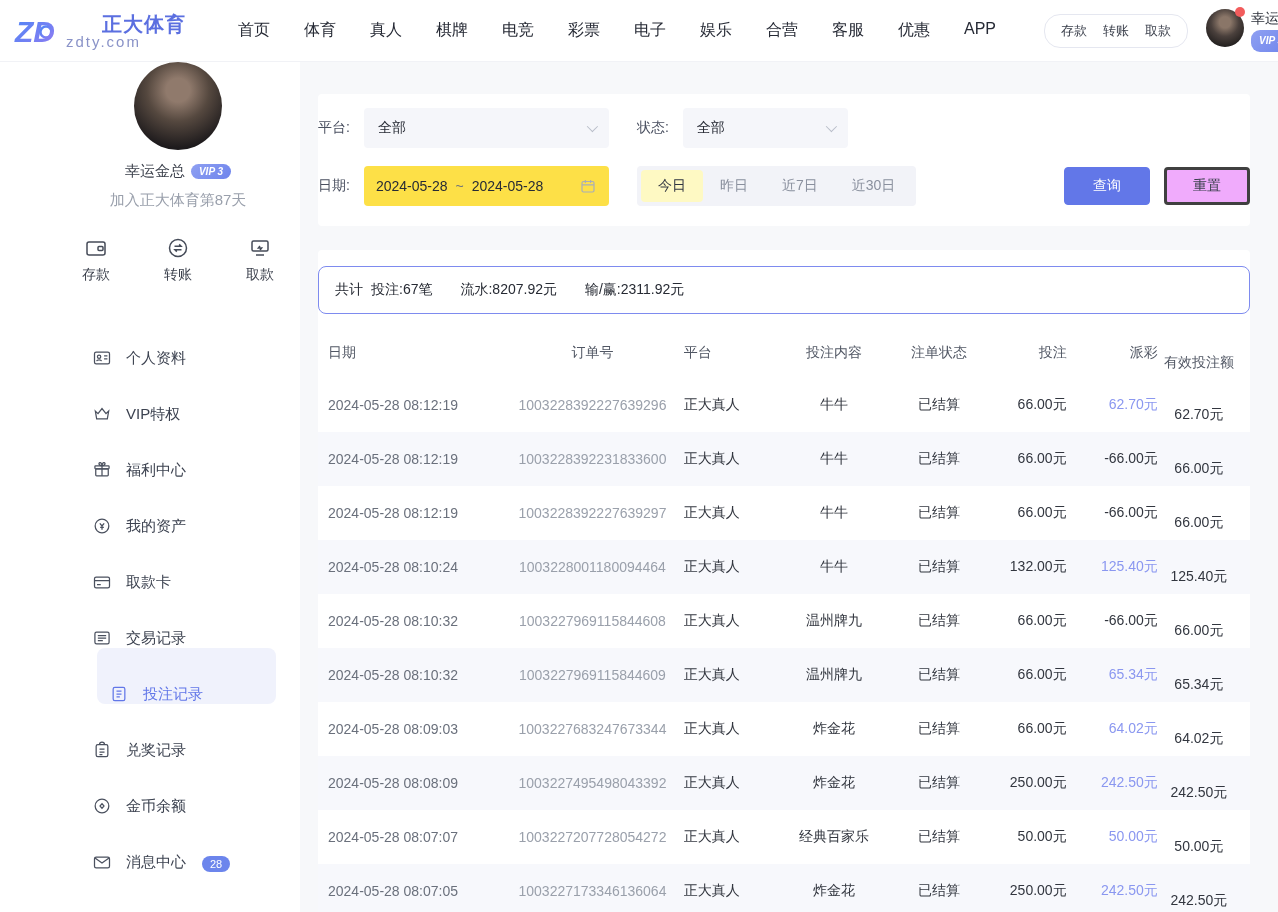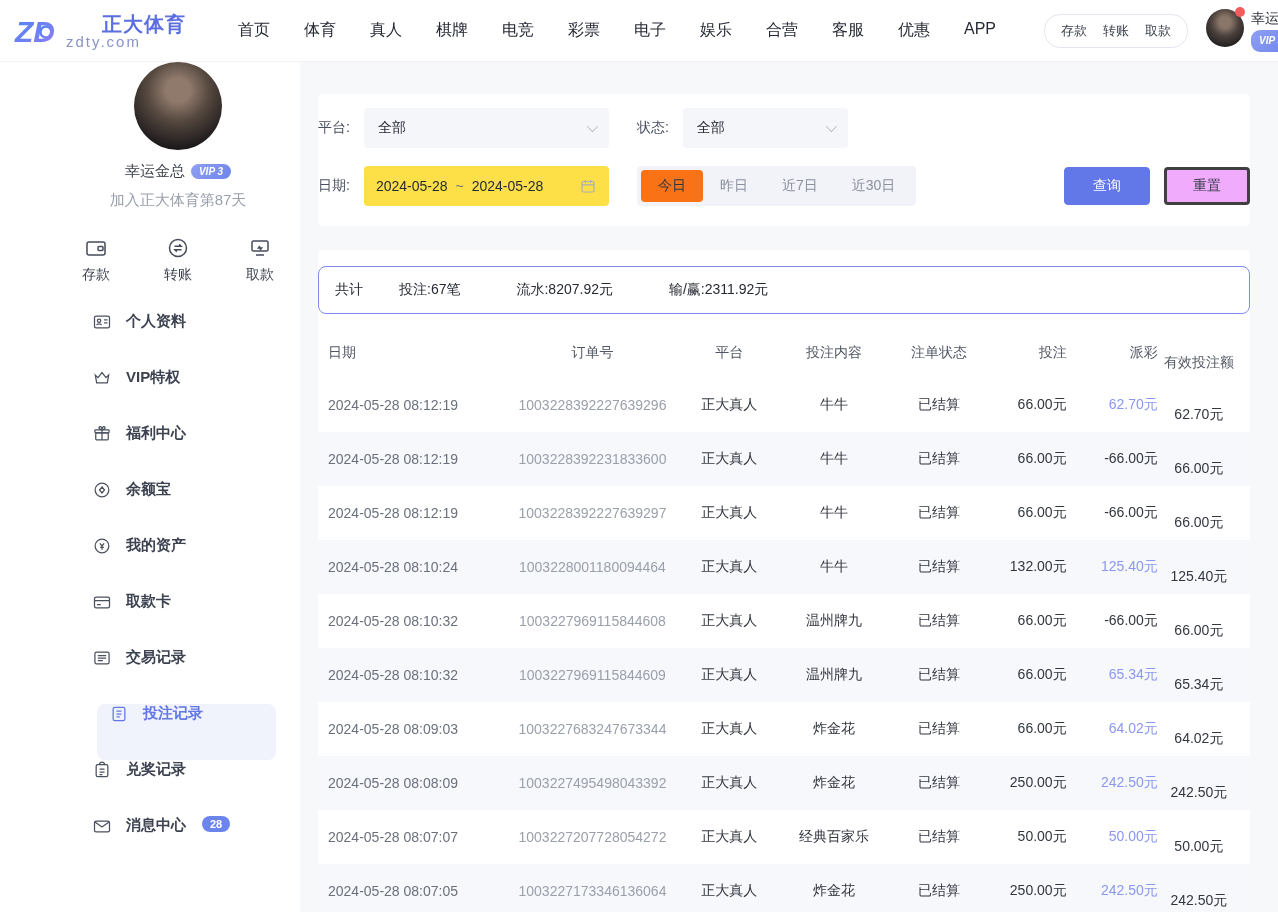--- a/index.html
+++ b/index.html
@@ -38,22 +38,22 @@
   .avatar { width:88px; height:88px; border-radius:50%; margin:0 auto;
     background:radial-gradient(circle at 50% 32%, #907a6c 0 16%, #55483f 42%, #1d1a1c 78%); }
   .p-name { margin-top:12px; font-size:15px; color:#3a3f4a; display:flex; align-items:center;
     justify-content:center; gap:6px; }
   .p-joined { margin-top:10px; font-size:15px; color:#9aa0ac; white-space:nowrap; }
   .quick-actions { margin-top:26px; display:flex; justify-content:space-between; padding:0 2px; }
   .qa { display:flex; flex-direction:column; align-items:center; gap:6px; font-size:14px; color:#3c414d;
     cursor:pointer; }
   .qa svg { color:#454b58; }
   .side-menu { margin-top:28px; }
-  .menu-item { display:flex; align-items:flex-start; height:56px; padding:0 12px; border-radius:8px;
-    font-size:15px; color:#3c4250; cursor:pointer;font-weight:bold; }
+  .menu-item { display:flex; align-items:flex-end; height:56px; padding:0 12px; border-radius:8px;
+    font-size:15px; color:#3c4250; cursor:pointer; }
   .menu-item svg { color:#4a505e; margin-right:14px; flex:0 0 20px; }
   .menu-item.active { background:#f0f2fc; color:#6277e8;margin-left:17px; }
   .menu-item.active svg { color:#6277e8; }
   .menu-badge { margin-left:16px; background:#6c85ec; color:#fff; font-size:11px; border-radius:9px;
     padding:2px 8px; }
 
   
   .content { flex:1; background:#f7f8fa; overflow:hidden; }
   .card { background:#fff; border-radius:4px; }
   .filter-card { margin:32px 28px 0 18px; padding:14px 0 20px; }
@@ -68,40 +68,40 @@
   .chev { width:8px; height:8px; border-right:1.6px solid #b9bec9; border-bottom:1.6px solid #b9bec9;
     transform:rotate(45deg) translateY(-2px); }
   .gap28 { width:28px; }
   .daterange { width:245px; height:40px; background:#fde047; border-radius:4px; display:flex;
     align-items:center; padding:0 12px; font-size:14px; color:#272b35; cursor:pointer; }
   .daterange .sep { margin:0 8px; color:#6a707c; }
   .daterange svg { margin-left:auto; color:#a8adb9; }
   .quick-ranges { margin-left:28px; background:#f2f3f8; border-radius:4px; padding:4px; display:flex;
     font-size:14px; }
   .qr { padding:7px 17px; border-radius:4px; color:#8a909e; cursor:pointer; }
-  .qr.active { background:#f97316; color:#2f3440; }
+  .qr.active { background:#fef9c3; color:#2f3440; }
   .f-actions { margin-left:auto; display:flex; gap:14px; }
   .btn { width:86px; height:38px; border-radius:4px; font-size:14px; cursor:pointer;
     font-family:inherit; }
   .btn.primary { background:#6277e8; border:1px solid #6277e8; color:#fff; }
   .btn.ghost { background:#f0abfc; border:3px solid #404040; color:#3c414e; }
 
   .table-card { margin:24px 28px 0 18px; padding:16px 0 0; min-height:640px; }
   .summary-box { border:1px solid #7e8bef; border-radius:8px; height:48px; display:flex;
-    align-items:center; padding:0 16px; font-size:14px; color:#262a33;gap:28px; }
+    align-items:center; padding:0 16px; font-size:14px; color:#262a33; }
   .summary-box .pre { margin-right:8px; }
   .summary-box .itm { margin-right:28px; }
   .t-head { display:flex; align-items:center; height:50px; margin-top:14px; font-size:14px;
     color:#515764; padding:0 10px; }
   .t-row { display:flex; align-items:center; height:54px; font-size:14px; padding:0 10px; }
   .t-row:nth-child(even) { background:#f7f8fc; }
   .td,.th { overflow:hidden; white-space:nowrap; }
   .c-date { width:19%; text-align:left; color:#6a707c; }
   .c-order { width:20%; text-align:center; color:#9aa0ab; }
-  .c-platform { width:10%; text-align:center; }
+  .c-platform { width:10%; }
   .c-content { width:13%; text-align:center; }
   .c-status { width:10%; text-align:center; }
   .c-bet { width:9%; text-align:right; }
   .c-payout { width:10%; text-align:right; }
   .c-valid { width:9%; text-align:center;margin-top:20px; }
   .t-head .c-date,.t-head .c-order,.t-head .c-platform,.t-head .c-content,.t-head .c-status,
   .t-head .c-bet,.t-head .c-payout,.t-head .c-valid { color:#515764; }
   .c-payout.pos { color:#8a97f0; }
 </style>
 </head>
@@ -220,27 +220,20 @@
             <svg width="20" height="20" viewBox="0 0 24 24" fill="none" stroke="currentColor" stroke-width="1.5">
               <rect x="4.5" y="10.5" width="15" height="8.5" rx="1"></rect>
                 <rect x="3.5" y="7" width="17" height="3.5" rx="0.8"></rect>
               <path d="M12 7v12M12 7c-3.5 0-4.8-3.5-2.4-3.8C11.2 3 12 5.5 12 7zm0 0c3.5 0 4.8-3.5 2.4-3.8C12.8 3 12 5.5 12 7z"></path>
             </svg>
             <span>福利中心</span>
           </div>
           <div class="menu-item">
             <svg width="20" height="20" viewBox="0 0 24 24" fill="none" stroke="currentColor" stroke-width="1.5">
               <circle cx="12" cy="12" r="8.2"></circle>
-                <path d="M12 8.4l3 3.6-3 3.6-3-3.6z"></path>
-            </svg>
-            <span>余额宝</span>
-          </div>
-          <div class="menu-item">
-            <svg width="20" height="20" viewBox="0 0 24 24" fill="none" stroke="currentColor" stroke-width="1.5">
-              <circle cx="12" cy="12" r="8.2"></circle>
                 <path d="M9.4 8.8l2.6 3.2 2.6-3.2M12 12v4.4M9.8 13.6h4.4"></path>
             </svg>
             <span>我的资产</span>
           </div>
           <div class="menu-item">
             <svg width="20" height="20" viewBox="0 0 24 24" fill="none" stroke="currentColor" stroke-width="1.5">
               <rect x="3" y="6" width="18" height="13" rx="2"></rect>
                 <path d="M3 10.2h18M6 15.2h4.5"></path>
             </svg>
             <span>取款卡</span>
@@ -259,20 +252,27 @@
             </svg>
             <span>投注记录</span>
           </div>
           <div class="menu-item">
             <svg width="20" height="20" viewBox="0 0 24 24" fill="none" stroke="currentColor" stroke-width="1.5">
               <rect x="5" y="5.5" width="14" height="14.5" rx="2"></rect>
                 <path d="M9 5.5a3 3 0 016 0"></path>
               <path d="M9 11h6M9 14.5h6M9 17.5h3.5"></path>
             </svg>
             <span>兑奖记录</span>
+          </div>
+          <div class="menu-item">
+            <svg width="20" height="20" viewBox="0 0 24 24" fill="none" stroke="currentColor" stroke-width="1.5">
+              <circle cx="12" cy="12" r="8.2"></circle>
+                <path d="M12 9.2l2.4 2.8-2.4 2.8-2.4-2.8z"></path>
+            </svg>
+            <span>金币余额</span>
           </div>
           <div class="menu-item">
             <svg width="20" height="20" viewBox="0 0 24 24" fill="none" stroke="currentColor" stroke-width="1.5">
               <rect x="3" y="6" width="18" height="13" rx="2"></rect>
                 <path d="M3.6 7.2L12 13.2l8.4-6"></path>
             </svg>
             <span>消息中心</span>
             <span class="menu-badge">28</span>
           </div>
 

